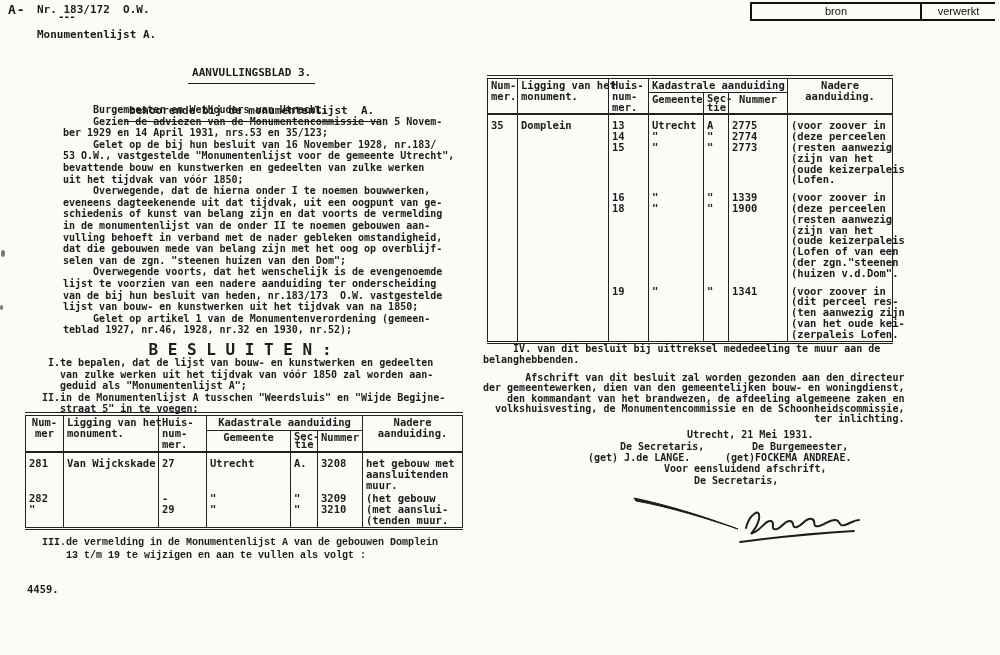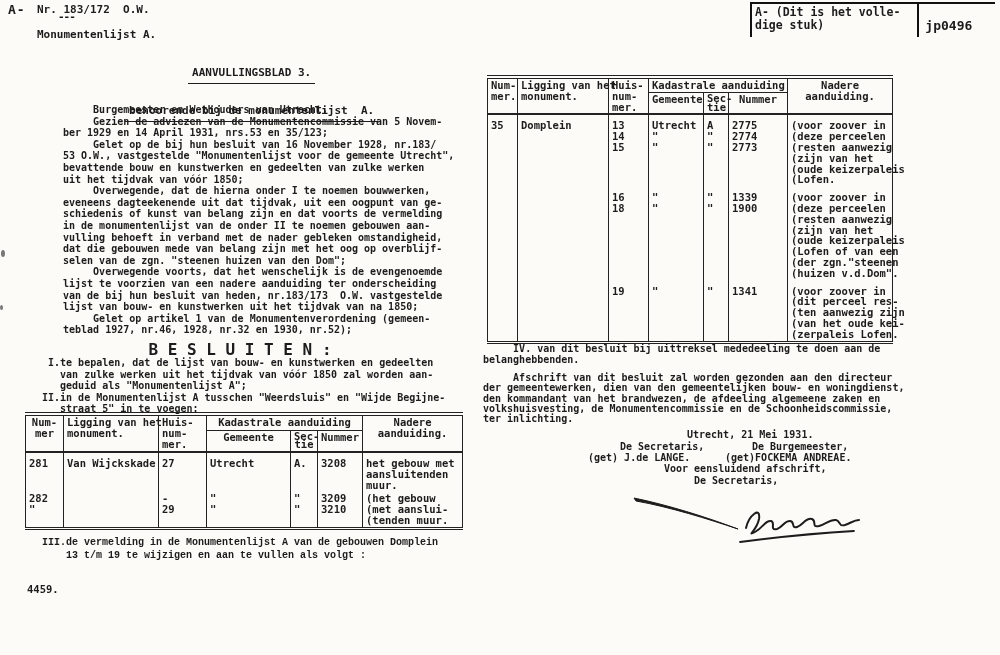--- a/index.html
+++ b/index.html
@@ -59,24 +59,23 @@
 </style>
 </head>
 <body>
 
 <div class="abs tw ref-mark" style="left:8px;top:2px;">A-</div>
 <div class="abs tw ref-num" style="left:37px;top:3px;">Nr. 183/172  O.W.</div>
 <div class="abs tw ref-num" style="left:58px;top:10px;letter-spacing:-1px;">---</div>
 <div class="abs tw" style="left:37px;top:28px;font-size:11px;">Monumentenlijst A.</div>
 
 <div class="abs stamp" style="left:750px;top:2px;width:243px;">
-  <div class="row">
-    <div class="c1 tw val1">A- (Dit is het volle-
-dige stuk)</div>
-    <div class="c2 tw val2">jp0496</div>
+  <div class="hdr">
+    <div class="c1">bron</div>
+    <div class="c2">verwerkt</div>
   </div>
 </div>
 
 <div class="abs tw title-wrap" style="left:60px;top:46px;width:370px;">
   <span class="title-line">AANVULLINGSBLAD 3.</span><br>
   <span class="title-line">behoorende bij de monumentenlijst  A.</span>
 </div>
 
 <div class="abs tw blk" style="left:63px;top:104px;">     Burgemeester en Wethouders van Utrecht,
      Gezien de adviezen van de Monumentencommissie van 5 Novem-
@@ -252,23 +251,23 @@
       <td class="c">1341</td>
       <td>(voor zoover in
 (dit perceel res-
 (ten aanwezig zijn
 (van het oude kei-
 (zerpaleis Lofen.</td>
     </tr>
   </tbody>
 </table>
 
-<div class="abs tw blk" style="left:483px;top:344px;line-height:10.6px;">     IV. van dit besluit bij uittreksel mededeeling te doen aan de
+<div class="abs tw blk" style="left:483px;top:344px;line-height:10.6px;">     IV. van dit besluit bij uittreksel mededeeling te muur aan de
 belanghebbenden.</div>
-<div class="abs tw blk" style="left:483px;top:373px;line-height:10.3px;">     Afschrift van dit besluit zal worden gezonden aan den directeur
+<div class="abs tw blk" style="left:483px;top:373px;line-height:10.3px;text-align:right;">     Afschrift van dit besluit zal worden gezonden aan den directeur
 der gemeentewerken, dien van den gemeentelijken bouw- en woningdienst,
 den kommandant van het brandwezen, de afdeeling algemeene zaken en
 volkshuisvesting, de Monumentencommissie en de Schoonheidscommissie,
 ter inlichting.</div>
 
 <div class="abs tw blk" style="left:687px;top:429px;">Utrecht, 21 Mei 1931.</div>
 <div class="abs tw blk" style="left:620px;top:441px;">De Secretaris,</div>
 <div class="abs tw blk" style="left:752px;top:441px;">De Burgemeester,</div>
 <div class="abs tw blk" style="left:588px;top:452px;">(get) J.de LANGE.</div>
 <div class="abs tw blk" style="left:725px;top:452px;">(get)FOCKEMA ANDREAE.</div>

